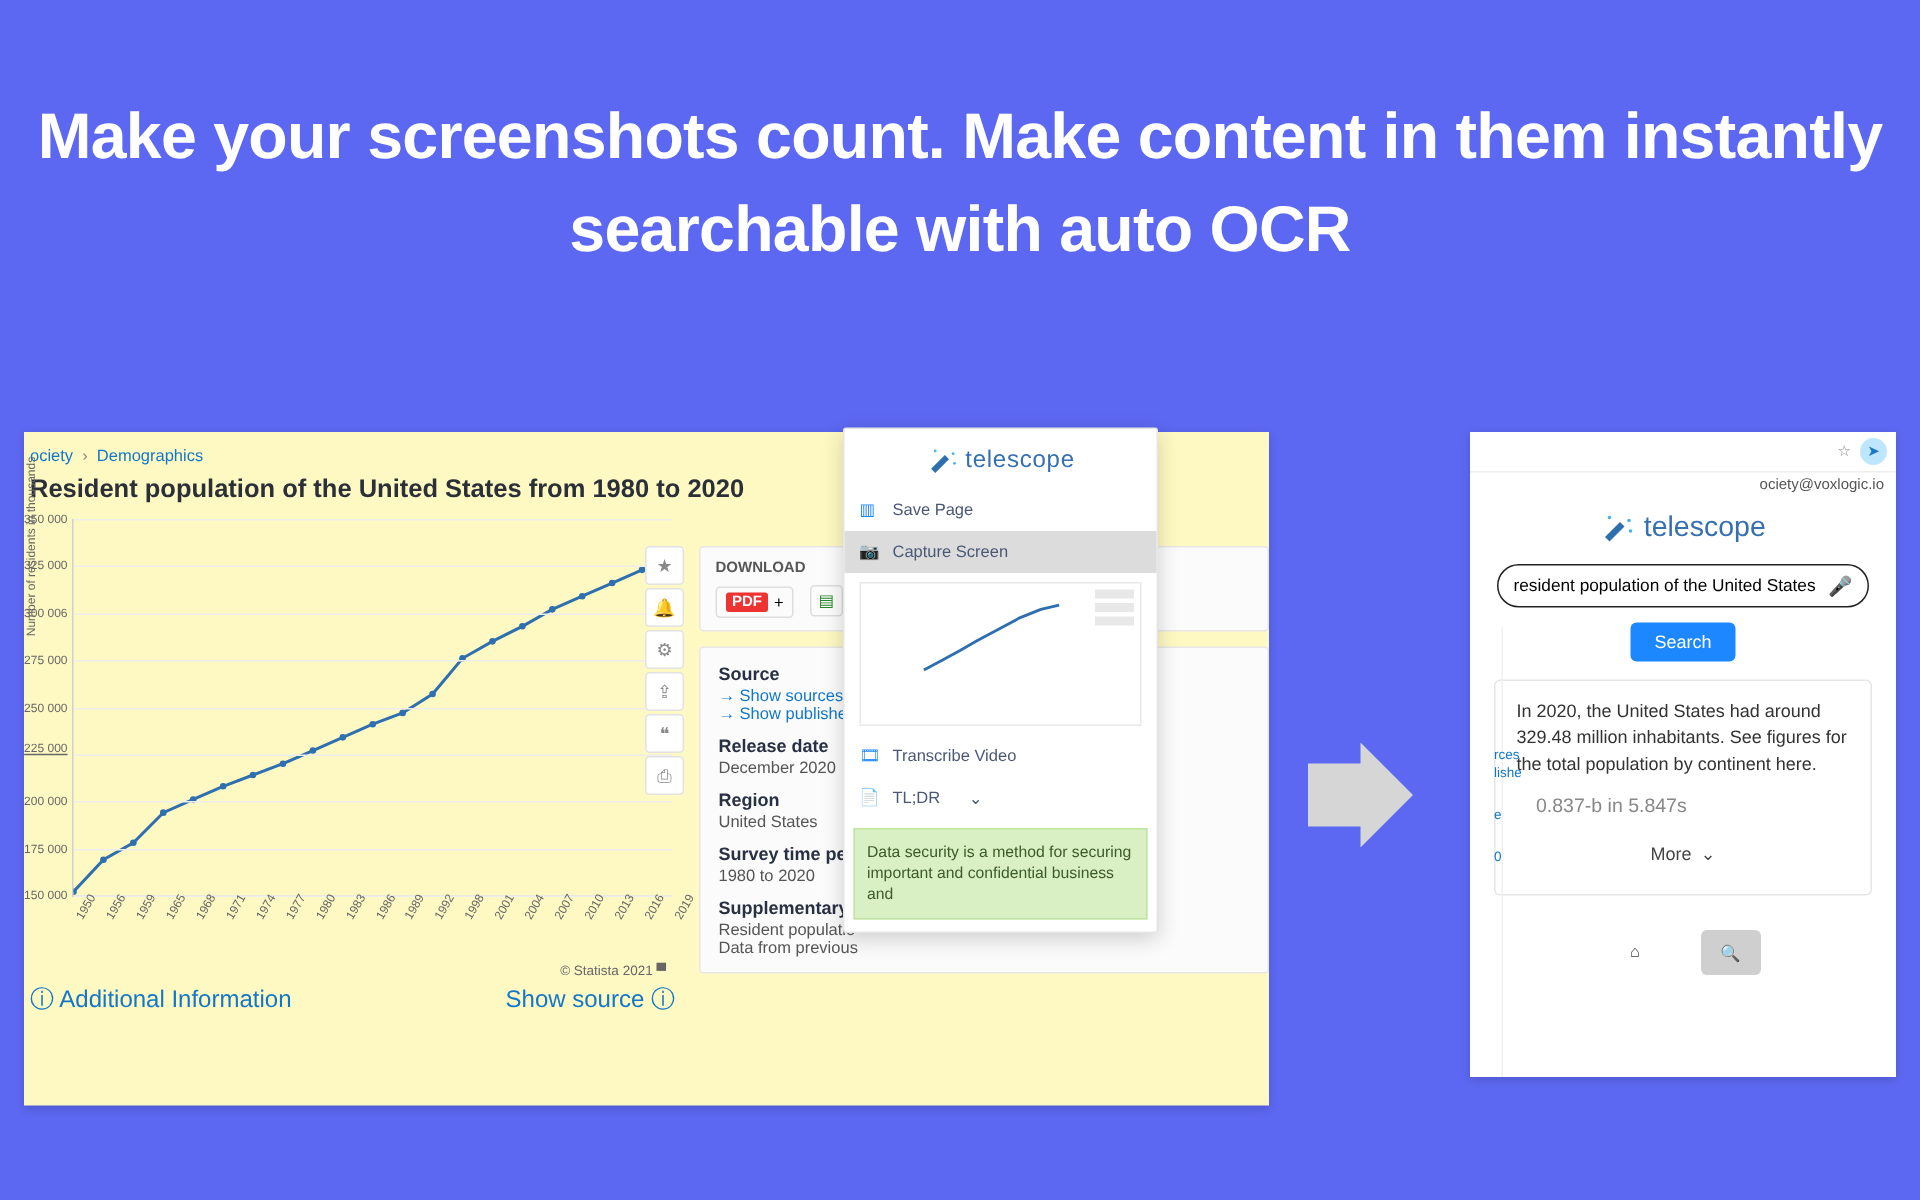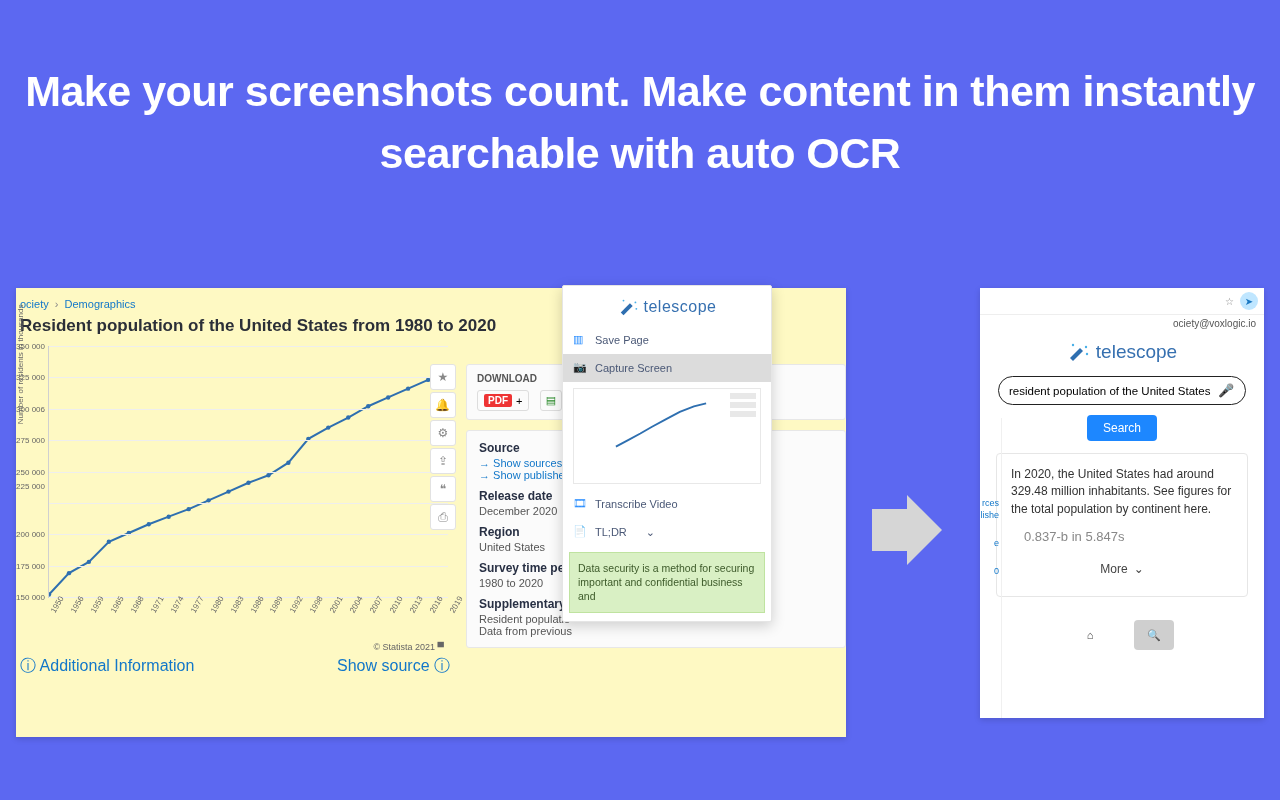--- a/index.html
+++ b/index.html
@@ -133,21 +133,21 @@
     width:40px;height:30px;border-radius:4px;display:flex;align-items:center;justify-content:center;
   }
   .rp-bottom .btn.search-sel{background:#cfcfcf;}
   .rp-tail{
     position:absolute;left:0;right:0;bottom:0;
     padding:8px 10px;color:#555;border-top:1px solid #eee;
     font-size:11px;line-height:1.35;background:#fafafa;
   }
   .rp-tail .lnk{color:#1277c9;}
   .strip{position:absolute;left:0;top:130px;bottom:0;width:22px;border-right:1px solid #f0f0f0;}
-  .strip span{display:block;font-size:9px;color:#1277c9;text-align:right;padding-right:2px;}
+  .strip span{display:block;font-size:9px;color:#1277c9;text-align:right;padding-right:2px;padding-left:16px;}
 </style>
 </head>
 <body>
 
 <div class="headline">Make your screenshots count.  Make content in them instantly searchable with auto OCR</div>
 
 <div class="left-panel">
   <div class="breadcrumb">
     <span>ociety</span>
     <span class="bc-sep">›</span>
@@ -182,21 +182,21 @@
           <circle cx="379.04999999999995" cy="33.88499999999999" r="2.2" fill="#2e6fb0"></circle>
           <circle cx="399" cy="27.609999999999985" r="2.2" fill="#2e6fb0"></circle>
         </svg>
     <div class="grid" style="top: 251px;"></div>
         <div class="ytick" style="top: 251px;">150 000</div>
         <div class="grid" style="top: 219.625px;"></div>
         <div class="ytick" style="top: 219.625px;">175 000</div>
         <div class="grid" style="top: 188.25px;"></div>
         <div class="ytick" style="top: 188.25px;">200 000</div>
         <div class="grid" style="top: 156.875px;"></div>
-        <div class="ytick" style="top: 140px;">225 000</div>
+        <div class="ytick" style="top: 153px; text-decoration: underline;">225 000</div>
         <div class="grid" style="top: 125.5px;"></div>
         <div class="ytick" style="top: 125.5px;">250 000</div>
         <div class="grid" style="top: 94.125px;"></div>
         <div class="ytick" style="top: 94.125px;">275 000</div>
         <div class="grid" style="top: 62.75px;"></div>
         <div class="ytick" style="top: 62.75px;">300 006</div>
         <div class="grid" style="top: 31.375px;"></div>
         <div class="ytick" style="top: 31.375px;">325 000</div>
         <div class="grid" style="top: 0px;"></div>
         <div class="ytick" style="top: 0px;">350 000</div>

